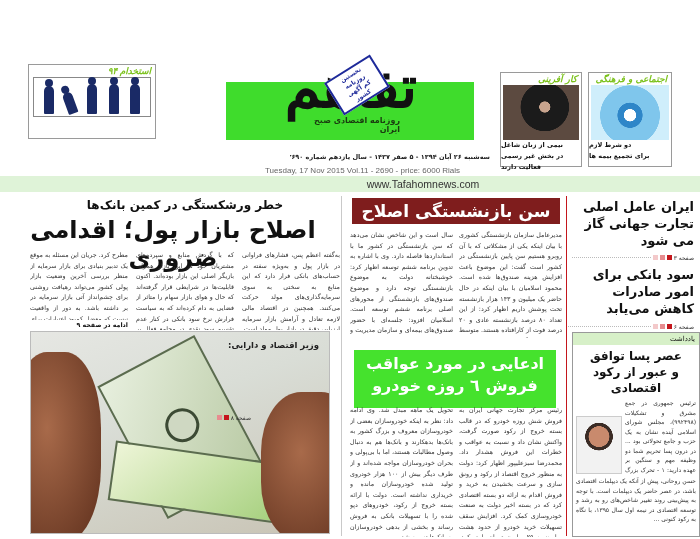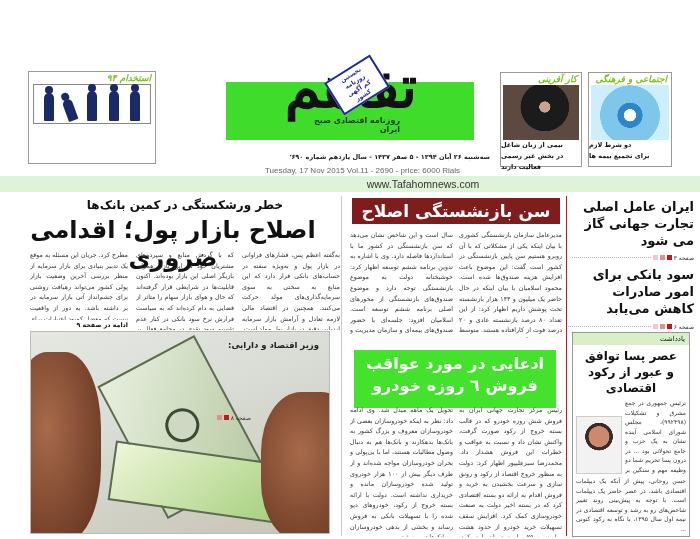--- a/index.html
+++ b/index.html
@@ -48,21 +48,21 @@
   .dotline { flex: 1; border-top: 1px dotted #bbb; }
   .note-box { border: 1px solid #999; background: #fff; }
   .note-label { background: #d7f0c8; font-size: 7px; padding: 2px 4px; direction: rtl; }
   .note-title { font-size: 12px; font-weight: bold; text-align: center; line-height: 16px; }
   .portrait { background: radial-gradient(circle at 50% 35%, #c98a6d 0 24%, #3a2b25 25% 32%, #f2f2f2 33%), #eee; border: 1px solid #ccc; }
   .rule-v { border-left: 1px solid #c9c9c9; }
 </style>
 </head>
 <body>
 
-<div class="abs teaser-box" style="left:28px; top:71px; width:128px; height:93px;">
+<div class="abs teaser-box" style="left:28px; top:64px; width:128px; height:75px;font-family:Liberation Serif, serif;">
   <div class="teaser-head rtl">استخدام ۹۴</div>
   <div class="fig-strip">
     <div class="fig" style="height:28px;"></div>
     <div class="fig" style="height:22px; transform:rotate(-20deg);"></div>
     <div class="fig" style="height:30px;"></div>
     <div class="fig" style="height:30px;"></div>
     <div class="fig" style="height:30px;"></div>
   </div>
 </div>
 
@@ -151,21 +151,21 @@
 </div>
 <div class="abs rtl side-head" style="left:572px; top:266px; width:122px;">سود بانکی برای امور صادرات کاهش می‌یابد</div>
 <div class="abs page-ref" style="left:568px; top:323px; width:126px;">
   <span>صفحه ۶</span>
   <span class="sq" style="background:#c4161c;"></span>
   <span class="sq" style="background:#e78c8f;"></span>
   <span class="sq" style="background:#f3c9ca;"></span>
   <span class="dotline"></span>
 </div>
 
-<div class="abs note-box" style="left:572px; top:332px; width:118px; height:205px;">
+<div class="abs note-box" style="left:572px; top:332px; width:128px; height:205px;">
   <div class="note-label">یادداشت</div>
   <div class="note-title rtl" style="text-align:center; margin-top:3px;">
     <div>عصر پسا توافق</div>
     <div>و عبور از رکود اقتصادی</div>
   </div>
   <div style="display:flex; flex-direction:row; gap:3px; padding:2px 3px; height:78px;">
     <div class="portrait" style="width:46px; height:58px; margin-top:18px; flex:none;"></div>
     <div class="col-text" style="flex:1; height:78px; overflow:hidden; font-size:6px; line-height:9.5px;">ترئیس جمهوری در جمع مشرق و تشکیلات (۹۹۲۴۹۸)، مجلس شورای اسلامی آینده نشان به یک حزب و جامع تحولاتی بود ... در درون پسا تحریم شما دو وظیفه مهم و سنگین بر عهده دارید: ۱ - تحرک بزرگ اقتصادی و جلب سرمایه و تکنولوژی، ۲ - برگزاری انتخابات سالم و قانونی که همه در آن مشارکت کرده و به آن افتخار کنیم.</div>
   </div>
   <div class="col-text" style="padding:2px 3px; height:84px; overflow:hidden; font-size:6px; line-height:9.5px;">حسن روحانی، پیش از آنکه یک دیپلمات اقتصادی باشد، در عصر حاضر یک دیپلمات است. با توجه به پیش‌بینی روند تغییر شاخص‌های رو به رشد و توسعه اقتصادی در نیمه اول سال ۱۳۹۵، با نگاه به رکود کنونی ...</div>

